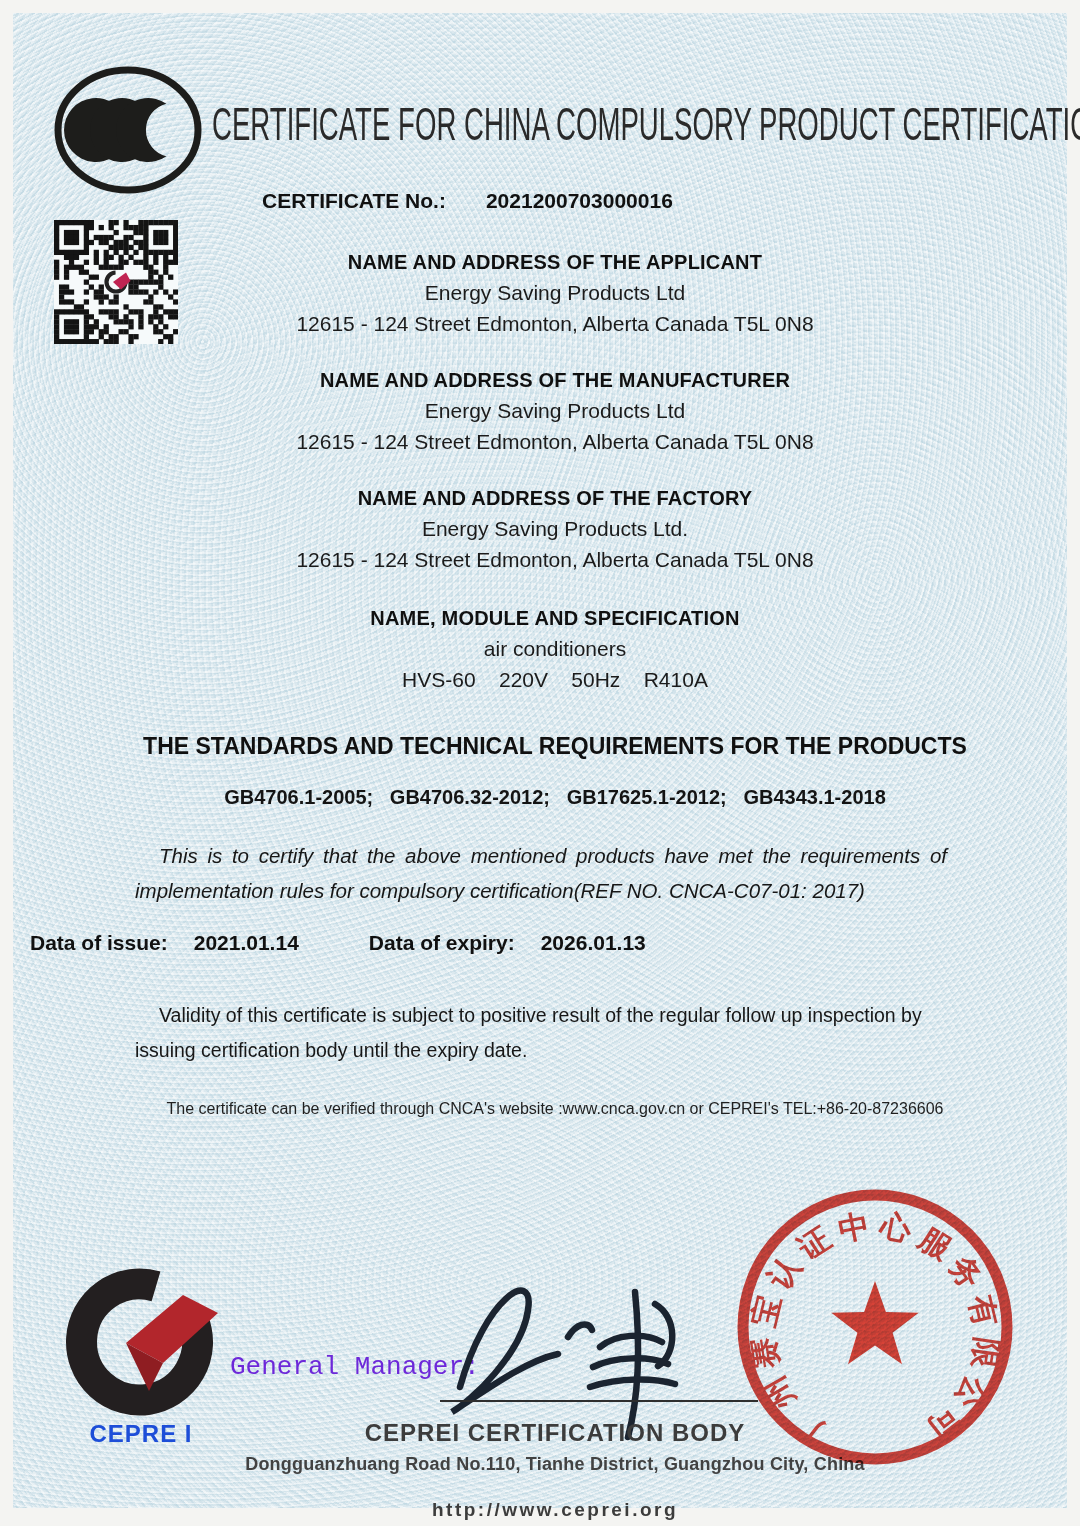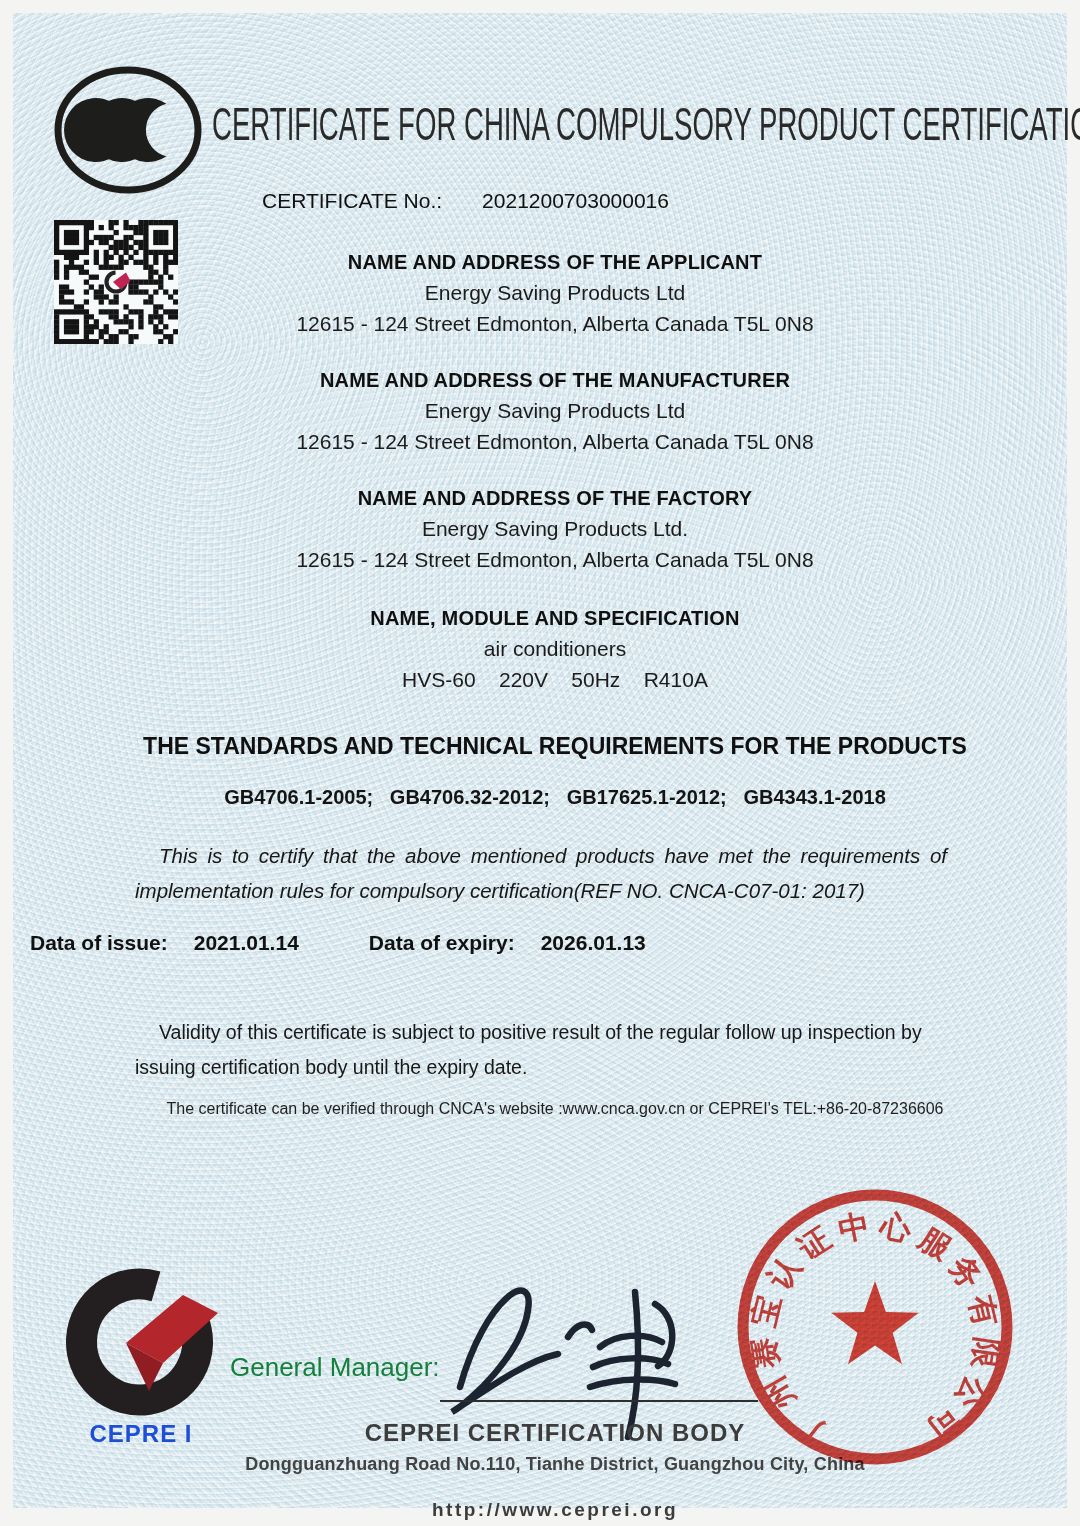--- a/index.html
+++ b/index.html
@@ -9,34 +9,34 @@
     background-color:#dce9ef;
     background-image:
       repeating-radial-gradient(circle at 18% 22%, rgba(255,255,255,.38) 0 1.6px, rgba(163,199,214,.20) 1.6px 3.2px, rgba(220,233,239,0) 3.2px 5.4px),
       repeating-radial-gradient(circle at 82% 38%, rgba(255,255,255,.30) 0 2px, rgba(163,199,214,.17) 2px 4px, rgba(220,233,239,0) 4px 6.5px),
       repeating-radial-gradient(circle at 45% 85%, rgba(255,255,255,.28) 0 2px, rgba(163,199,214,.15) 2px 4px, rgba(220,233,239,0) 4px 7px);
   }
   .abs{position:absolute;}
   .center-band{left:30px;right:0;text-align:center;}
   .title{left:212px;top:97px;font-size:46px;color:#2a2a2a;white-space:nowrap;
          transform:scaleX(0.60);transform-origin:left center;letter-spacing:0;}
-  .certno{left:262px;top:189px;display:flex;gap:40px;font-weight:normal;font-size:21px;color:#111;}
+  .certno{left:262px;top:189px;display:flex;gap:40px;font-weight:bold;font-size:21px;color:#111;}
   .sec-head{font-weight:bold;font-size:20px;color:#101010;letter-spacing:.2px;}
   .sec-line{font-size:21px;color:#1b1b1b;}
   .pre{white-space:pre-wrap;}
   .std-head{font-weight:bold;font-size:23px;color:#101010;}
   .std-line{font-weight:bold;font-size:20px;color:#141414;}
   .para{left:135px;width:812px;font-size:20.5px;line-height:35px;color:#171717;
         text-align:justify;text-indent:24px;}
-  .para2{left:135px;width:815px;font-size:19.5px;line-height:35px;color:#171717;text-indent:24px;margin-top:17px;}
+  .para2{left:135px;width:815px;font-size:19.5px;line-height:35px;color:#171717;text-indent:24px;}
   .dates{left:30px;right:0;top:931px;display:flex;align-items:baseline;
          font-weight:bold;font-size:21px;color:#111;}
   .dates .gap-s{width:26px;} .dates .gap-l{width:70px;}
   .verify{top:1100px;font-size:16px;color:#1f1f1f;}
-  .gm-label{left:230px;top:1352px;font-size:26px;color:#15803d;}
+  .gm-label{left:230px;top:1352px;font-size:26px;color:#6d28d9;font-family:Liberation Mono, monospace;}
   .sig-line{left:440px;top:1400px;width:318px;border-top:2px solid #2e2e2e;}
   .body-name{top:1419px;font-weight:bold;font-size:24px;letter-spacing:1px;color:#3c3c3c;}
   .body-addr{top:1454px;font-weight:bold;font-size:18px;letter-spacing:.2px;color:#424242;}
   .body-url{top:1479px;font-weight:bold;font-size:19px;letter-spacing:2.5px;color:#3c3c3c;margin-top:20px;}
   .ceprei-label{left:55px;top:1420px;width:172px;text-align:center;font-weight:bold;font-size:24px;color:#1d4ed8;letter-spacing:1px;}
   .seal-wrap{left:735px;top:1187px;width:280px;height:280px;opacity:.92;mix-blend-mode:multiply;}
   #seal-text text{fill:#d5352c;font-size:31px;font-weight:bold;text-anchor:middle;}
 </style>
 </head>
 <body>

